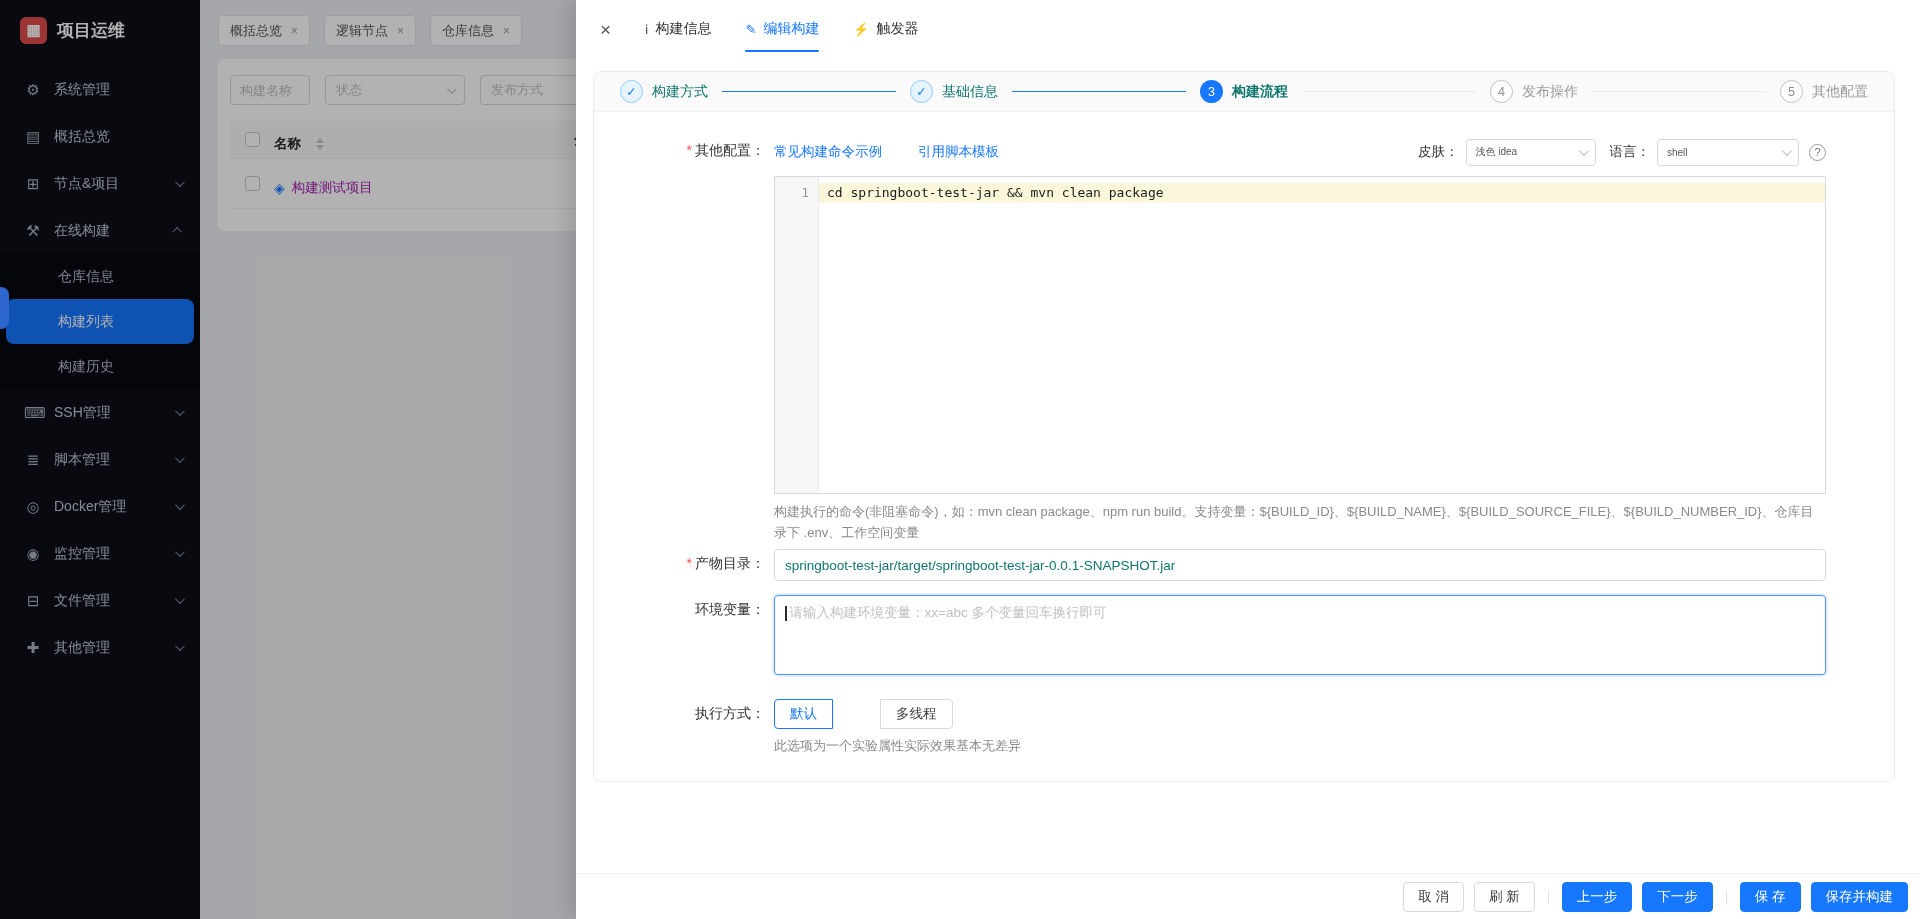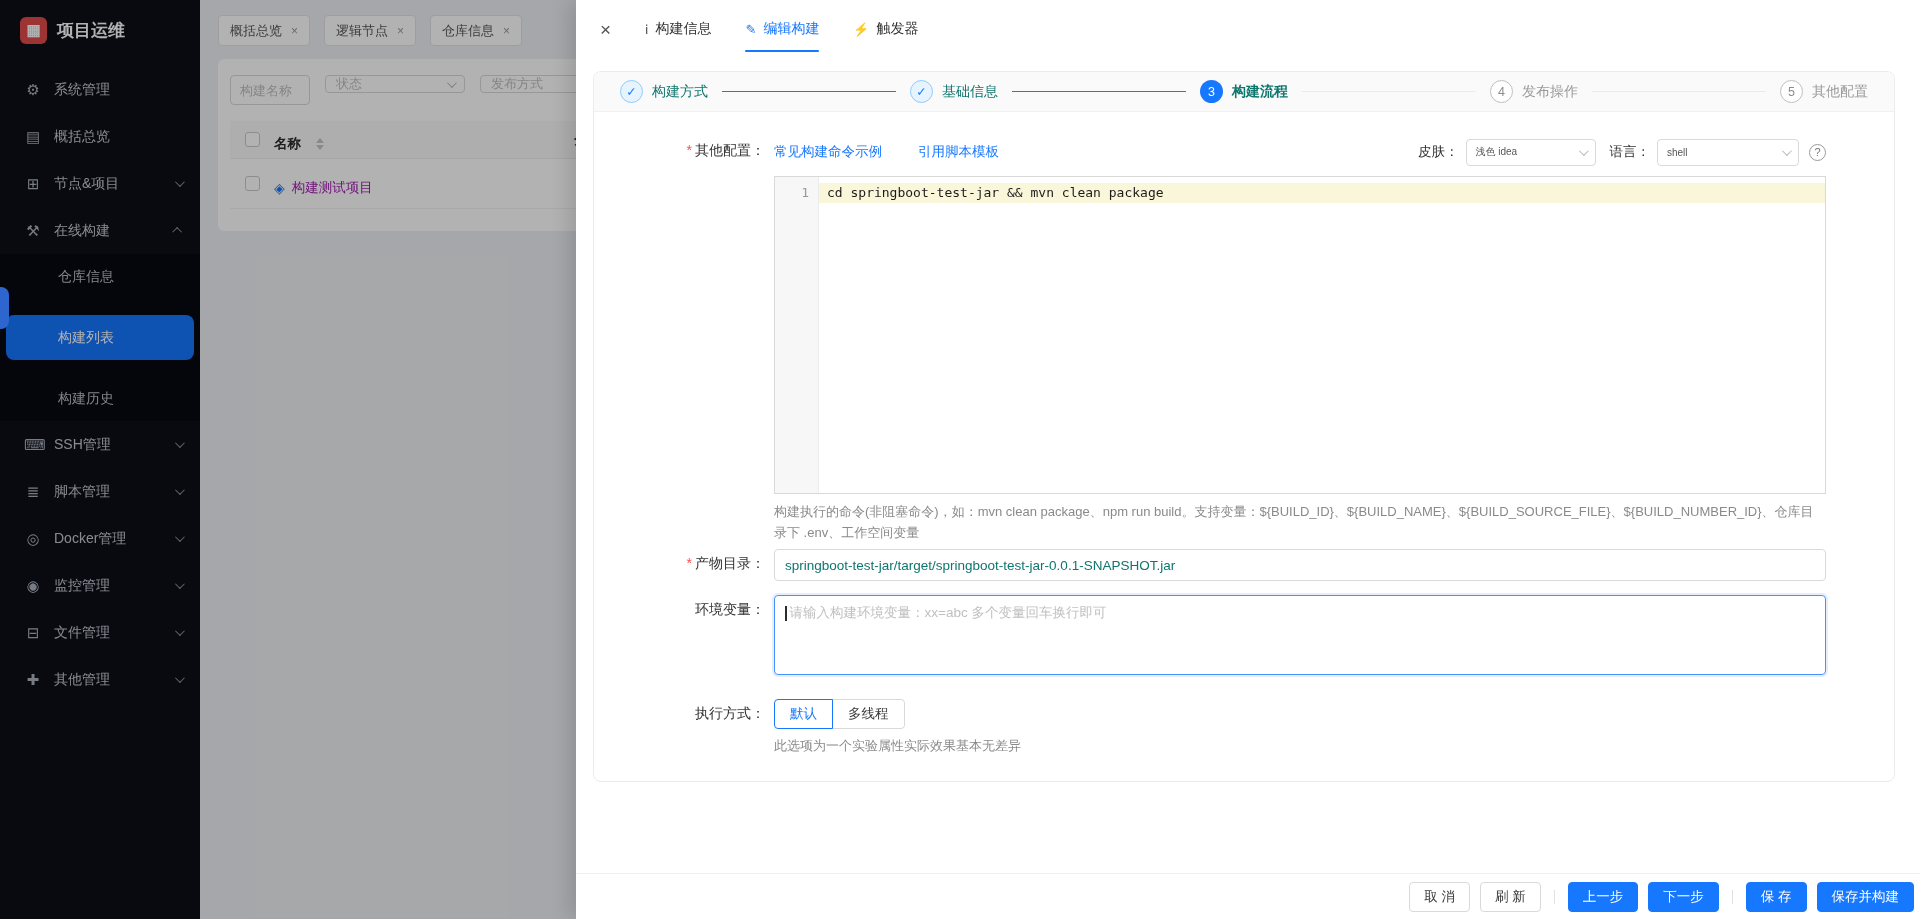--- a/index.html
+++ b/index.html
@@ -13,33 +13,33 @@
   .logo-icon { width:27px; height:27px; border-radius:6px; background:#e14b4b; color:#fff; display:flex; align-items:center; justify-content:center; font-size:15px; }
   .nav { padding-top:6px; }
   .menu-item { height:47px; display:flex; align-items:center; gap:12px; padding:0 14px 0 24px; color:#c3c7d1; font-size:14px; cursor:pointer; }
   .micon { width:18px; text-align:center; font-size:15px; color:#aab0bd; }
   .mlabel { flex:1; white-space:nowrap; }
   .chev { width:7px; height:7px; border-right:1.5px solid #8b909c; border-bottom:1.5px solid #8b909c; margin-right:4px; }
   .chev.down { transform:rotate(45deg) translateY(-2px); }
   .chev.up { transform:rotate(-135deg) translateY(-2px); }
   .submenu { background:#070a10; }
   .submenu .menu-item { height:45px; padding-left:58px; color:#b9bdc7; }
-  .submenu .menu-item.selected { background:#1677ff; color:#fff; margin:16px 6px; padding-left:52px; border-radius:8px;align-items:center; }
+  .submenu .menu-item.selected { background:#1677ff; color:#fff; margin:0 6px; padding-left:52px; border-radius:8px;align-items:center; }
   .side-handle { position:absolute; left:0; top:287px; width:9px; height:42px; background:#2e66d0; border-radius:0 8px 8px 0; z-index:8; }
 
   
   .main { position:absolute; left:200px; top:0; right:0; height:100%; background:#eef0f4; z-index:1; }
   .tabbar { display:flex; gap:14px; padding:15px 18px 0; }
   .ptab { background:#fff; border:1px solid #e2e2e2; border-radius:4px; height:31px; display:flex; align-items:center; gap:9px; padding:0 11px; font-size:13px; color:#555; cursor:pointer; }
   .tclose { font-size:12px; color:#999; }
   .card { margin:13px 18px 0; background:#fff; border-radius:6px; padding:16px 12px 22px; }
   .filters { display:flex; gap:15px; }
   .f-input { width:80px; height:30px; border:1px solid #d9d9d9; border-radius:4px; padding:0 9px; font-size:13px; color:#555; }
   .f-input::placeholder { color:#bfbfbf; }
-  .f-select { width:140px; height:18px; border:1px solid #d9d9d9; border-radius:4px; padding:0 10px; font-size:13px; color:#bfbfbf; display:flex; align-items:center; justify-content:space-between; background:#fff; }
+  .f-select { width:140px; height:30px; border:1px solid #d9d9d9; border-radius:4px; padding:0 10px; font-size:13px; color:#bfbfbf; display:flex; align-items:center; justify-content:space-between; background:#fff; }
   .chevg { width:7px; height:7px; border-right:1.5px solid #b9b9b9; border-bottom:1.5px solid #b9b9b9; transform:rotate(45deg) translateY(-2px); }
   .thead { margin-top:16px; height:38px; background:#fafafa; border-bottom:1px solid #efefef; display:flex; align-items:center; font-weight:bold; font-size:13.5px; color:#2b2b2b; }
   .trow { height:50px; border-bottom:1px solid #f2f2f2; display:flex; align-items:center; font-size:13.5px; }
   .col-check { width:44px; display:flex; justify-content:center; }
   .col-name { width:300px; display:flex; align-items:center; gap:7px;margin-top:8px; }
   .col-group { flex:1; }
   .cbox { width:15px; height:15px; border:1px solid #c9c9c9; border-radius:3px; background:#fff; }
   .sorters { display:flex; flex-direction:column; gap:2px; margin-left:8px; }
   .tri-up { width:0; height:0; border-left:4px solid transparent; border-right:4px solid transparent; border-bottom:5px solid #c4c4c4; }
   .tri-dn { width:0; height:0; border-left:4px solid transparent; border-right:4px solid transparent; border-top:5px solid #c4c4c4; }
@@ -102,29 +102,29 @@
   .help { margin-top:7px; font-size:13px; color:#8a8a8a; line-height:1.62; }
 
   .artifact-row { margin-top:6px; }
   .a-input { width:100%; height:32px; border:1px solid #d9d9d9; border-radius:4px; padding:0 10px; font-size:13.5px; color:#0f766e; font-family:"Liberation Sans",sans-serif; }
 
   .env-row { margin-top:14px; }
   .env-box { height:80px; border:1.5px solid #4a90ff; border-radius:4px; box-shadow:0 0 0 2px rgba(22,119,255,0.12); padding:8px 10px; font-size:13.5px; color:#c0c0c0; }
   .caret { display:inline-block; width:1.5px; height:15px; background:#2b2b2b; vertical-align:middle; margin-right:3px; }
 
   .exec-row { margin-top:24px; }
-  .radio-group { display:flex; }
+  .radio-group { display:flex;gap:48px; }
   .rbtn { height:30px; padding:0 15px; border:1px solid #d9d9d9; background:#fff; font-size:13.5px; color:#3c3c3c; display:flex; align-items:center; cursor:pointer; }
   .rbtn.first { border-radius:4px 0 0 4px; }
   .rbtn.last { border-radius:0 4px 4px 0; margin-left:-1px; }
   .rbtn.checked { color:#1677ff; border-color:#1677ff; z-index:1; }
   .exec-help { margin-top:8px; font-size:13px; color:#8a8a8a; }
 
   
-  .drawer-footer { height:46px; flex:none; border-top:1px solid #f0f0f0; display:flex; align-items:center; justify-content:flex-end; gap:10px; padding:0 6px; }
+  .drawer-footer { height:46px; flex:none; border-top:1px solid #f0f0f0; display:flex; align-items:center; justify-content:flex-end; gap:10px; padding:0 12px; }
   .btn { height:30px; padding:0 14px; border-radius:4px; font-size:13.5px; display:flex; align-items:center; cursor:pointer; white-space:nowrap; }
   .btn.default { background:#fff; border:1px solid #d9d9d9; color:#3c3c3c; }
   .btn.primary { background:#1677ff; border:1px solid #1677ff; color:#fff; }
   .fsep { width:1px; height:14px; background:#e1e1e1; margin:0 3px; }
 </style>
 </head>
 <body>
 
 <div class="app">
 

